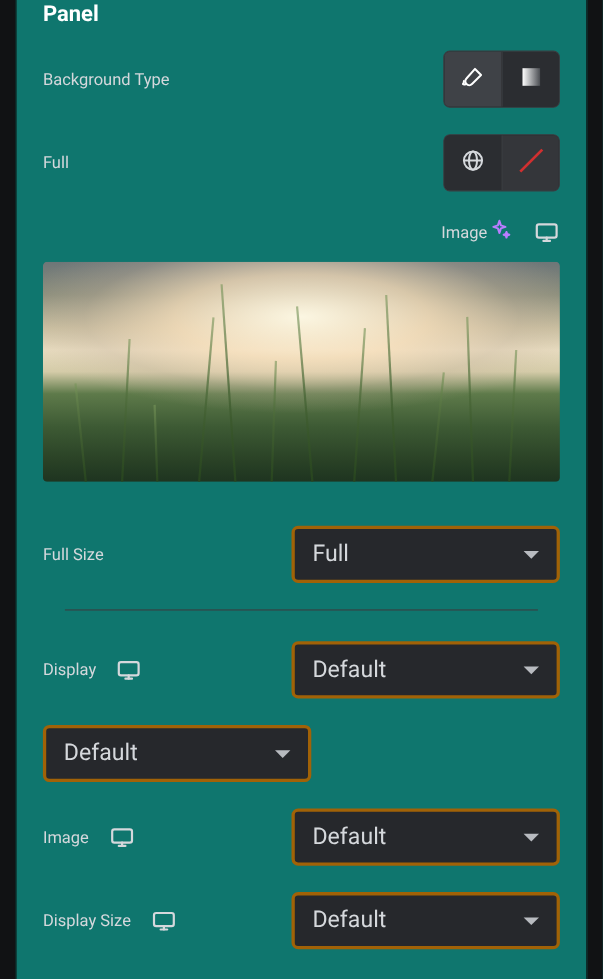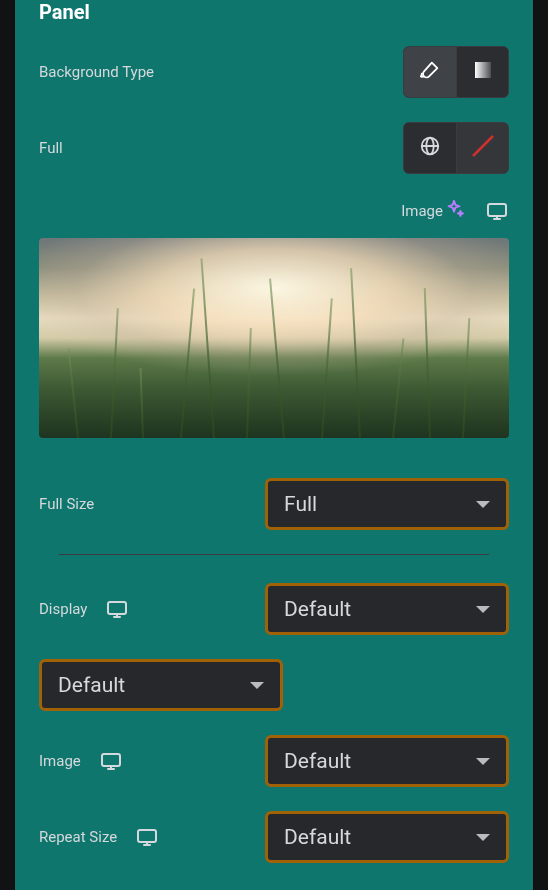--- a/index.html
+++ b/index.html
@@ -256,21 +256,21 @@
       </span>
     </div>
     <div class="select">
       <span class="select-value">Default</span>
       <span class="caret-down"></span>
     </div>
   </div>
 
   <div class="row">
     <div class="label">
-      <span>Repeat Size</span>
+      <span>Display Size</span>
       <span class="device-icon">
         <svg width="24" height="24" viewBox="0 0 24 24" fill="none" stroke="#d5d8dc" stroke-width="2" stroke-linecap="round" stroke-linejoin="round">
           <rect x="3" y="5" width="18" height="12" rx="2"></rect>
           <line x1="9" y1="20" x2="15" y2="20"></line>
           <line x1="12" y1="17" x2="12" y2="20"></line>
         </svg>
       </span>
     </div>
     <div class="select">
       <span class="select-value">Default</span>

